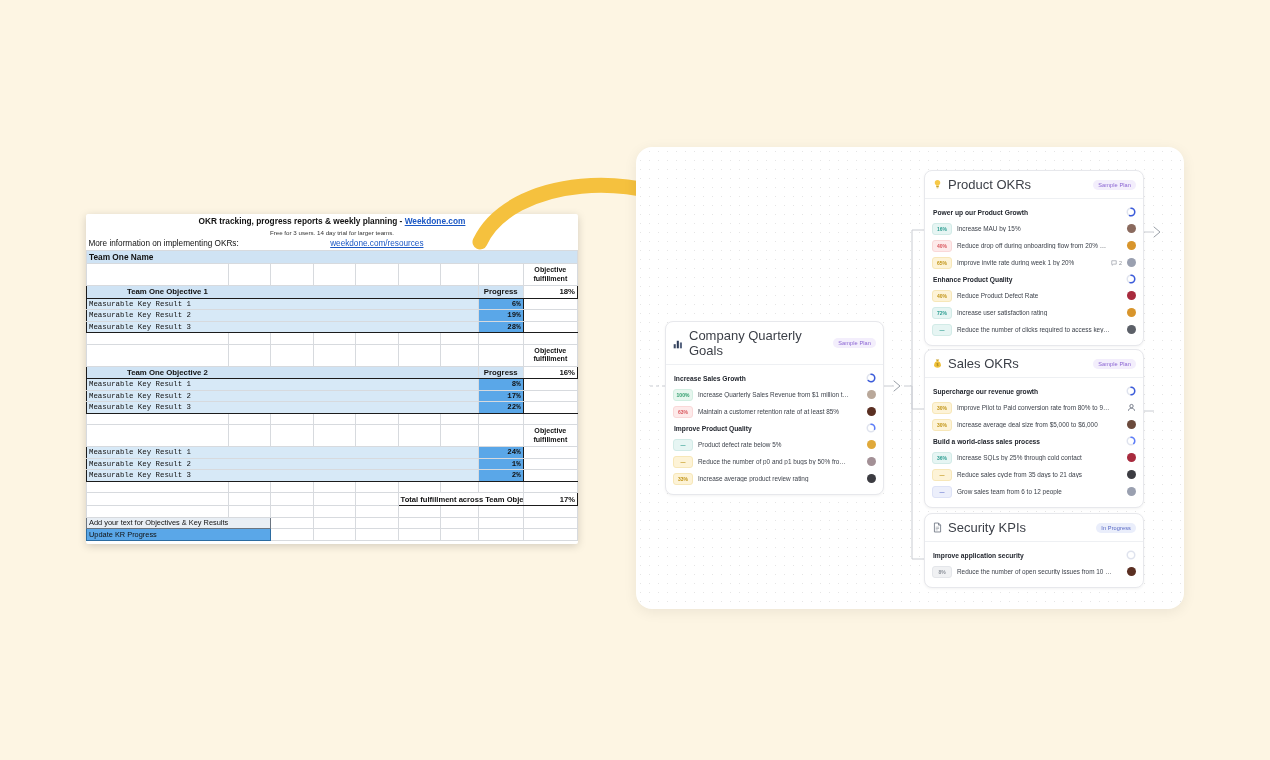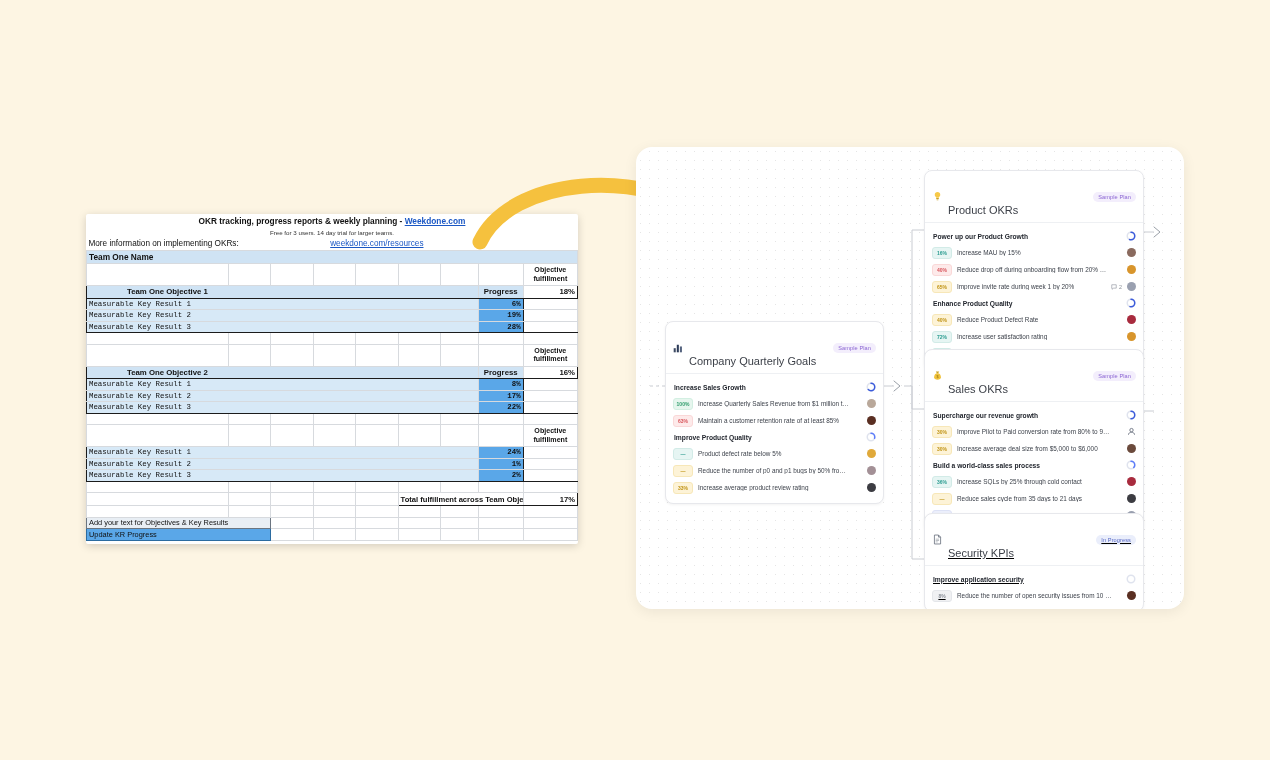--- a/index.html
+++ b/index.html
@@ -63,28 +63,28 @@
   }
 
   .card {
     position: absolute; background: #fff;
     border: 1px solid #e7e8ec; border-radius: 8px;
     box-shadow: 0 1px 3px rgba(0,0,0,0.05);
   }
   #card-company { left: 29px; top: 174px; width: 219px; }
   #card-product { left: 288px; top: 23px;  width: 220px; }
   #card-sales   { left: 288px; top: 202px; width: 220px; }
-  #card-security{ left: 288px; top: 366px; width: 220px; text-decoration: underline; }
+  #card-security{ left: 288px; top: 366px; width: 220px; }
 
   .card-head {
     display: flex; align-items: center; gap: 5px;
     padding: 6px 7px 6px 7px;
     border-bottom: 1px solid #eef0f3;
   }
-  .card-head .ttl { font-size: 11px; color: #3b3f47; flex: 1; margin-top: 27px; }
+  .card-head .ttl { font-size: 13px; color: #3b3f47; flex: 1; }
   .pill { font-size: 5.6px; padding: 2px 5px; border-radius: 7px; letter-spacing: .1px; }
   .pill.sample { background: #f3eefc; color: #8a63d2; }
   .pill.prog   { background: #eaeefb; color: #5566c4; }
   .ic { width: 11px; height: 11px; display: block; }
 
   .card-body { padding: 5px 7px 7px 7px; }
 
   .obj-line {
     display: flex; align-items: center; gap: 5px;
     padding: 3px 0 3px 1px;

